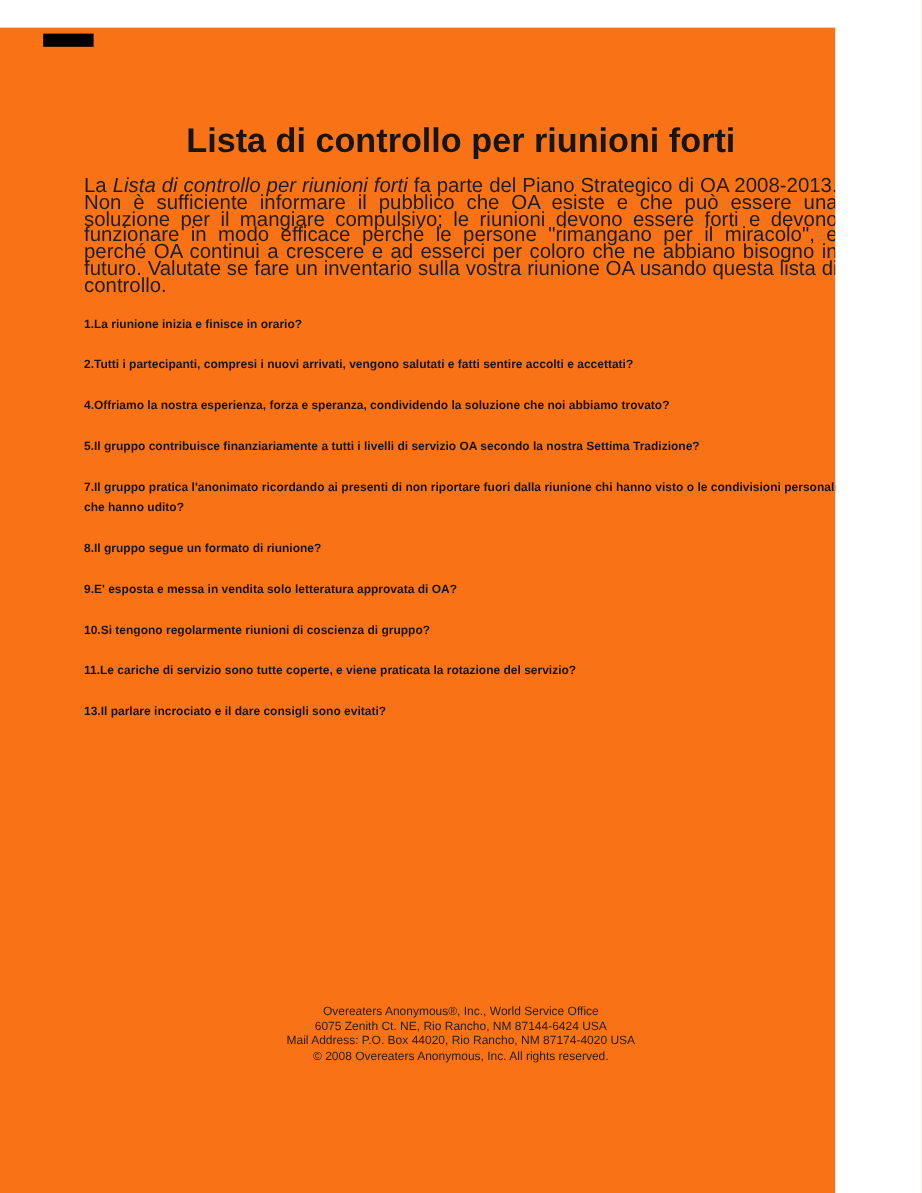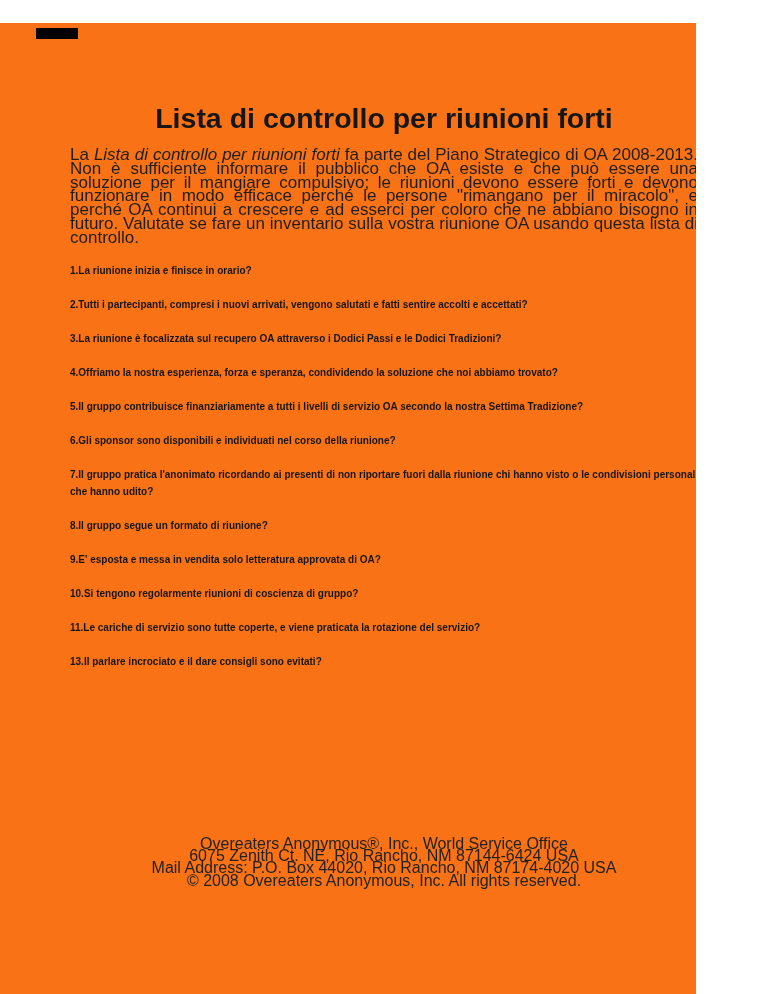--- a/index.html
+++ b/index.html
@@ -61,45 +61,43 @@
     font-weight: bold;
     text-align: justify;
     color: #161616;
   }
   .footer {
     position: absolute;
     left: 0;
     top: 815px;
     width: 768px;
     text-align: center;
-    font-size: 16px;
+    font-size: 10px;
     line-height: 12.2px;
     color: #222222;
   }
 </style>
 </head>
 <body>
 
 <div class="doc">
 
   <div class="scan-mark top"></div>
 
   <div class="content">
 
     <h1 class="title">Lista di controllo per riunioni forti</h1>
 
     <p class="intro"><span>La </span><em>Lista di controllo per riunioni forti</em><span> fa parte del Piano Strategico di OA 2008-2013. Non è sufficiente informare il pubblico che OA esiste e che può essere una soluzione per il mangiare compulsivo; le riunioni devono essere forti e devono funzionare in modo efficace perché le persone "rimangano per il miracolo", e perché OA continui a crescere e ad esserci per coloro che ne abbiano bisogno in futuro. Valutate se fare un inventario sulla vostra riunione OA usando questa lista di controllo.</span></p>
 
     <div class="checklist">
       <div class="item">1.La riunione inizia e finisce in orario?</div>
       <div class="item">2.Tutti i partecipanti, compresi i nuovi arrivati, vengono salutati e fatti sentire accolti e accettati?</div>
-      <div class="item">3.La riunione è focalizzata sul recupero OA attraverso i Dodici Passi e le Dodici Tradizioni?</div>
       <div class="item">4.Offriamo la nostra esperienza, forza e speranza, condividendo la soluzione che noi abbiamo trovato?</div>
       <div class="item">5.Il gruppo contribuisce finanziariamente a tutti i livelli di servizio OA secondo la nostra Settima Tradizione?</div>
-      <div class="item">6.Gli sponsor sono disponibili e individuati nel corso della riunione?</div>
       <div class="item">7.Il gruppo pratica l'anonimato ricordando ai presenti di non riportare fuori dalla riunione chi hanno visto o le condivisioni personali che hanno udito?</div>
       <div class="item">8.Il gruppo segue un formato di riunione?</div>
       <div class="item">9.E' esposta e messa in vendita solo letteratura approvata di OA?</div>
       <div class="item">10.Si tengono regolarmente riunioni di coscienza di gruppo?</div>
       <div class="item">11.Le cariche di servizio sono tutte coperte, e viene praticata la rotazione del servizio?</div>
       <div class="item">13.Il parlare incrociato e il dare consigli sono evitati?</div>
     </div>
 
   </div>
 

